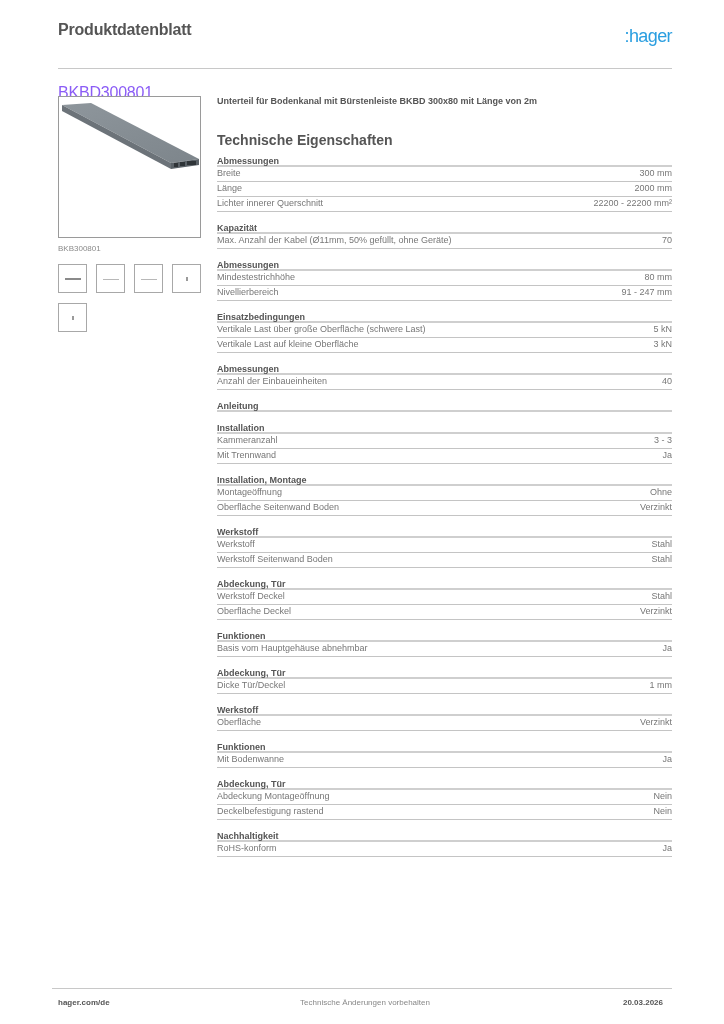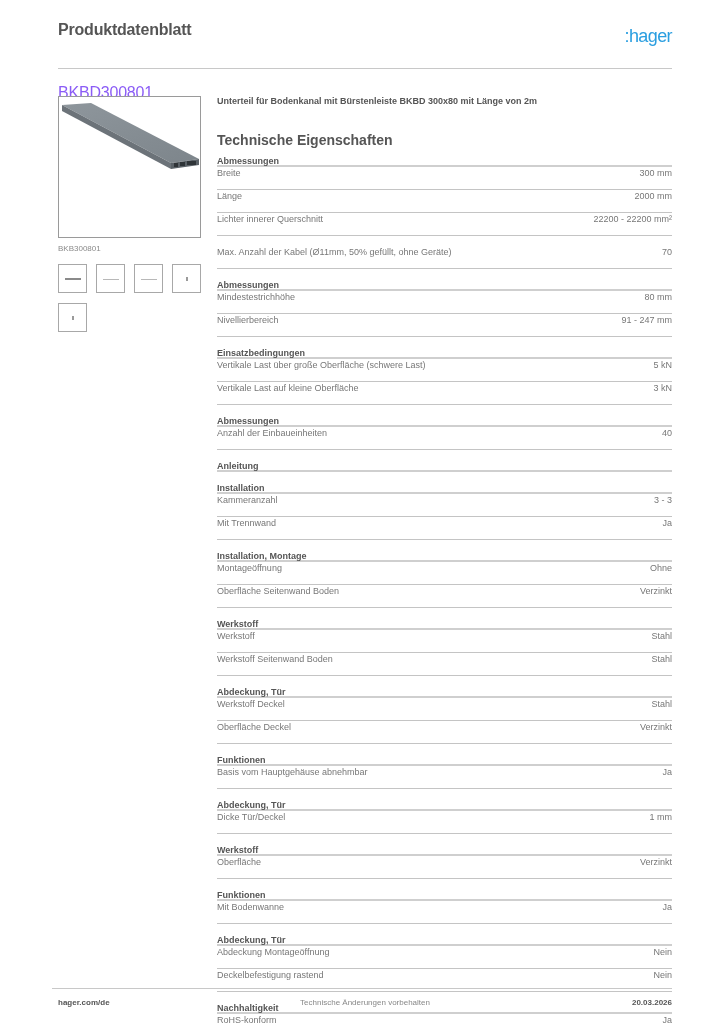--- a/index.html
+++ b/index.html
@@ -21,29 +21,29 @@
     .thumb .bar { position: absolute; left: 6px; top: 13px; width: 16px; height: 2px; background: #8a8a8a; }
     .thumb .line { position: absolute; left: 6px; top: 14px; width: 16px; height: 1px; background: #b8b8b8; }
     .thumb .tick { position: absolute; left: 13px; top: 12px; width: 2px; height: 4px; background: #9a9a9a; }
 
     .right-col { position: absolute; left: 217px; top: 96px; width: 455px; }
     .product-desc { font-size: 9px; font-weight: bold; color: #555; height: 14px; }
     .tech-title { margin-top: 22px; font-size: 14px; font-weight: bold; color: #555; height: 12px; }
     .groups { margin-top: 11px; }
     .group { margin-bottom: 10px; }
     .group-title { font-size: 9px; font-weight: bold; color: #555; height: 12px; line-height: 12px; border-bottom: 2px solid #cfcfcf; }
-    .row { display: flex; justify-content: space-between; font-size: 9px; color: #777; height: 23px; line-height: 13px; border-bottom: 1px solid #c4c4c4; }
+    .row { display: flex; justify-content: space-between; font-size: 9px; color: #777; height: 15px; line-height: 13px; border-bottom: 1px solid #c4c4c4; }
     .row .label { white-space: nowrap; }
     .row .value { white-space: nowrap; text-align: right; }
 
     .footer-rule { position: absolute; left: 52px; top: 988px; width: 620px; height: 1px; background: #c8c8c8; }
     .footer { position: absolute; left: 58px; top: 998px; width: 614px; height: 12px; font-size: 8px; }
     .footer-left { position: absolute; left: 0; top: 0; font-weight: bold; color: #555; }
     .footer-center { position: absolute; left: 0; width: 100%; text-align: center; top: 0; color: #888; }
-    .footer-right { position: absolute; right: 0; top: 0; font-weight: bold; color: #555; }
+    .footer-right { position: absolute; right: 9px; top: 0; font-weight: bold; color: #555; }
   </style>
 </head>
 <body>
 
 <div class="header">
   <div class="doc-title">Produktdatenblatt</div>
   <div class="doc-code">BKBD300801</div>
   <div class="logo">:hager</div>
 </div>
 <div class="header-rule"></div>
@@ -98,20 +98,21 @@
         <div class="row">
           <span class="label">Länge</span>
           <span class="value">2000 mm</span>
         </div>
         <div class="row">
           <span class="label">Lichter innerer Querschnitt</span>
           <span class="value">22200 - 22200 mm²</span>
         </div>
       </div>
       <div class="group">
+        <div class="group-title">Kapazität</div>
         <div class="row">
           <span class="label">Max. Anzahl der Kabel (Ø11mm, 50% gefüllt, ohne Geräte)</span>
           <span class="value">70</span>
         </div>
       </div>
       <div class="group">
         <div class="group-title">Abmessungen</div>
         <div class="row">
           <span class="label">Mindestestrichhöhe</span>
           <span class="value">80 mm</span>

